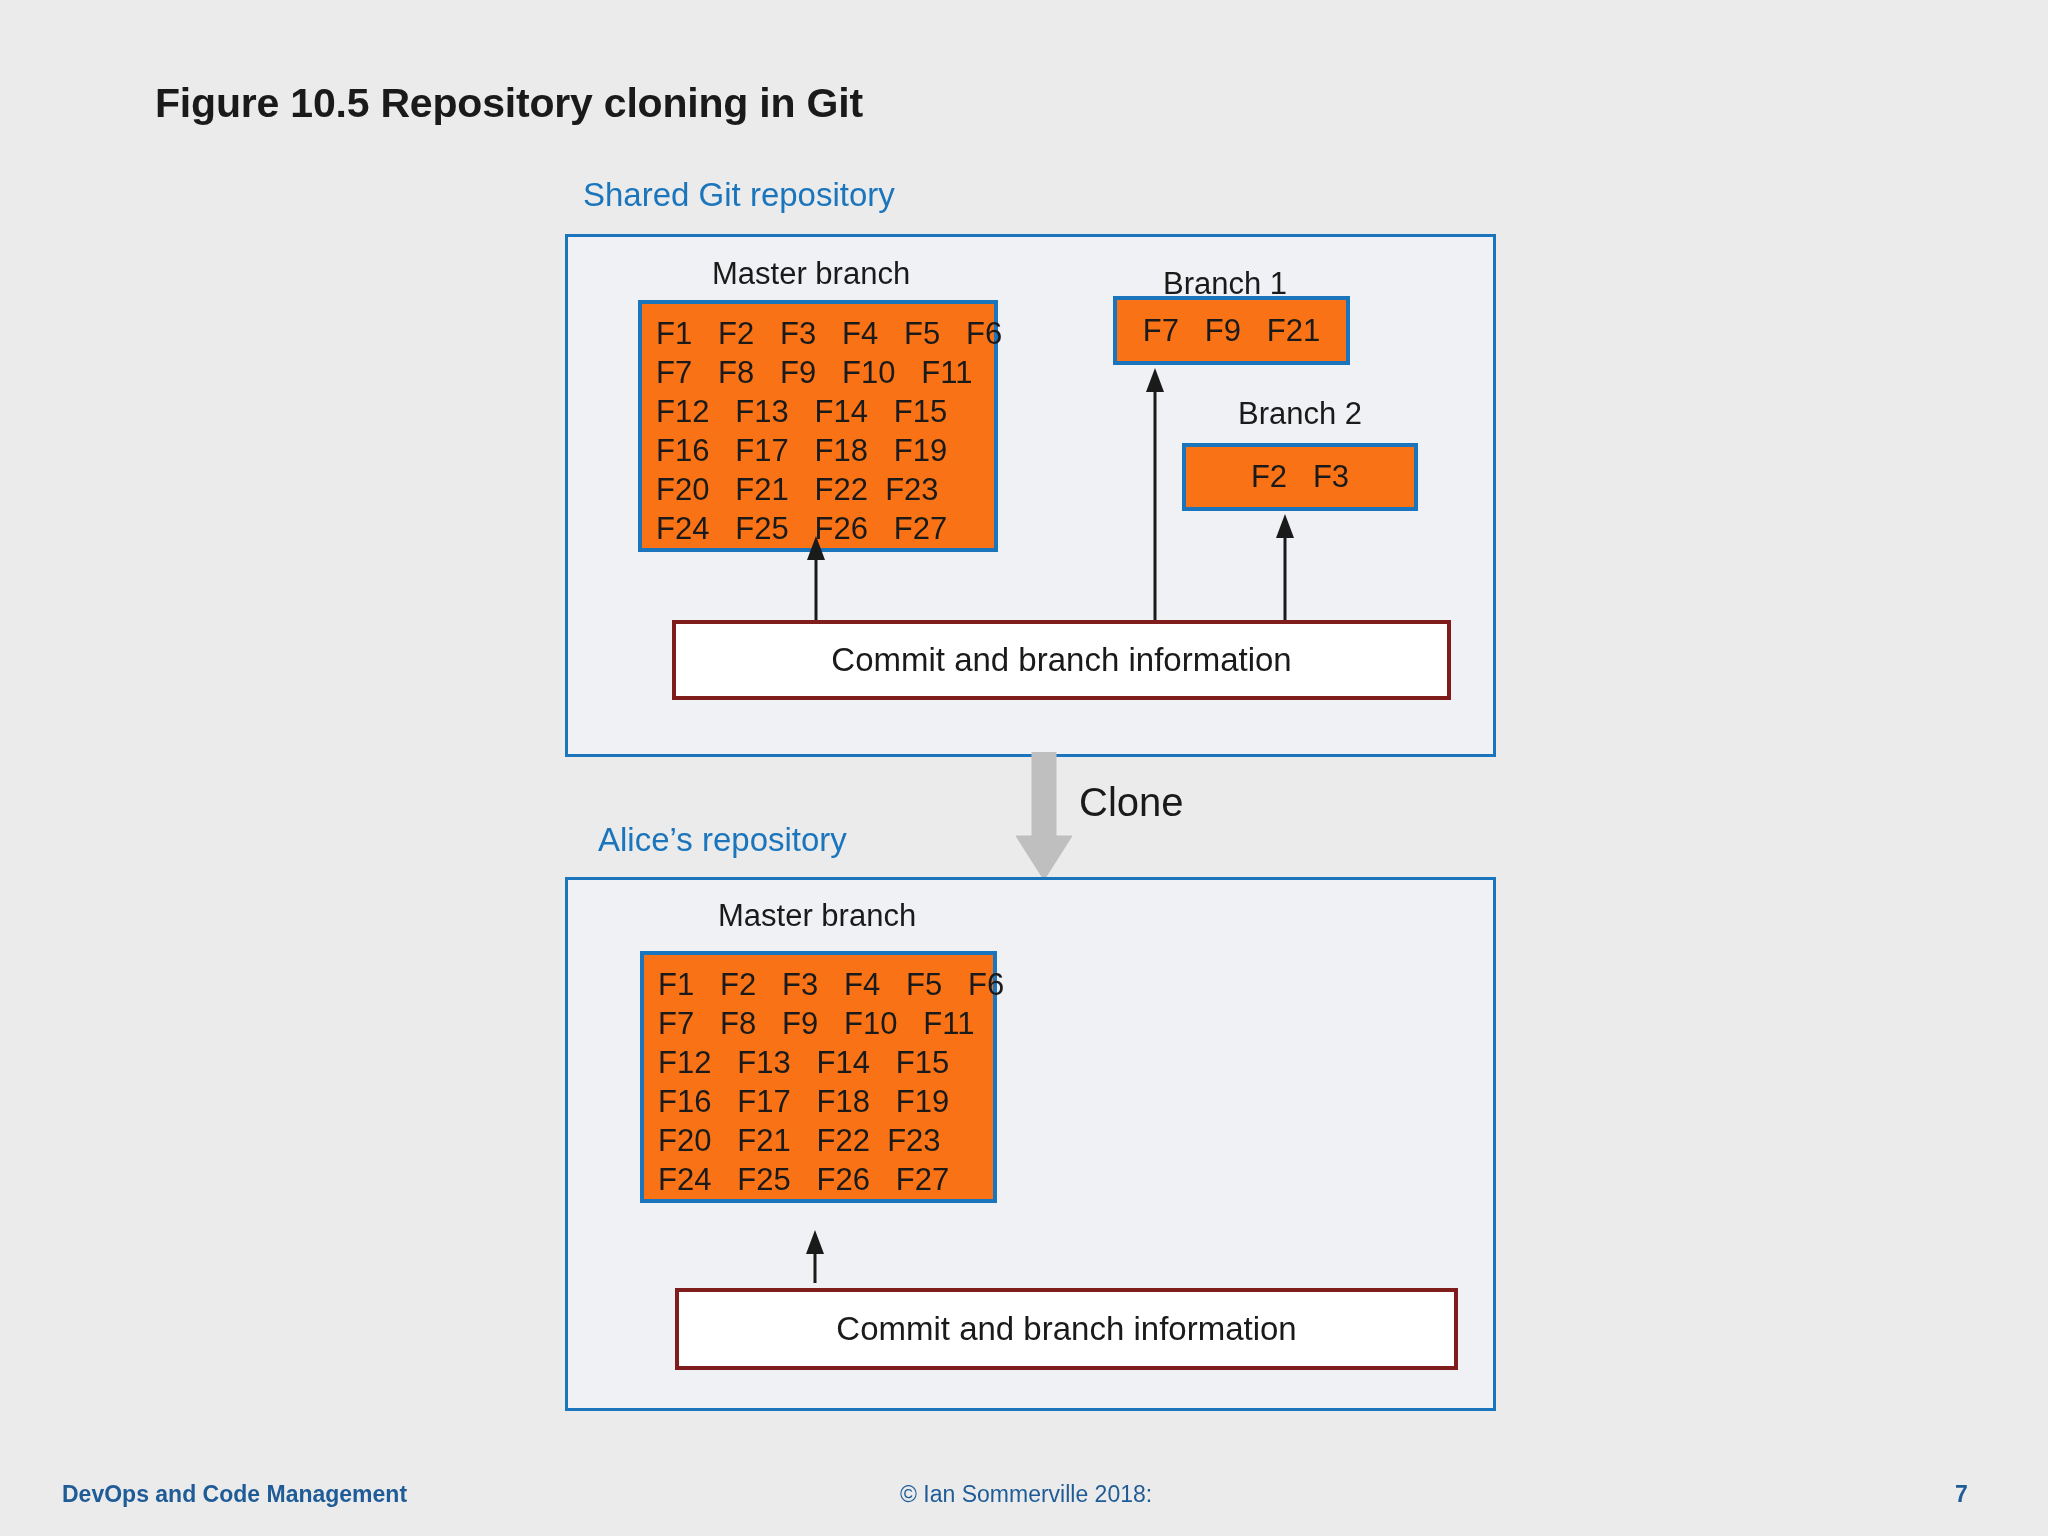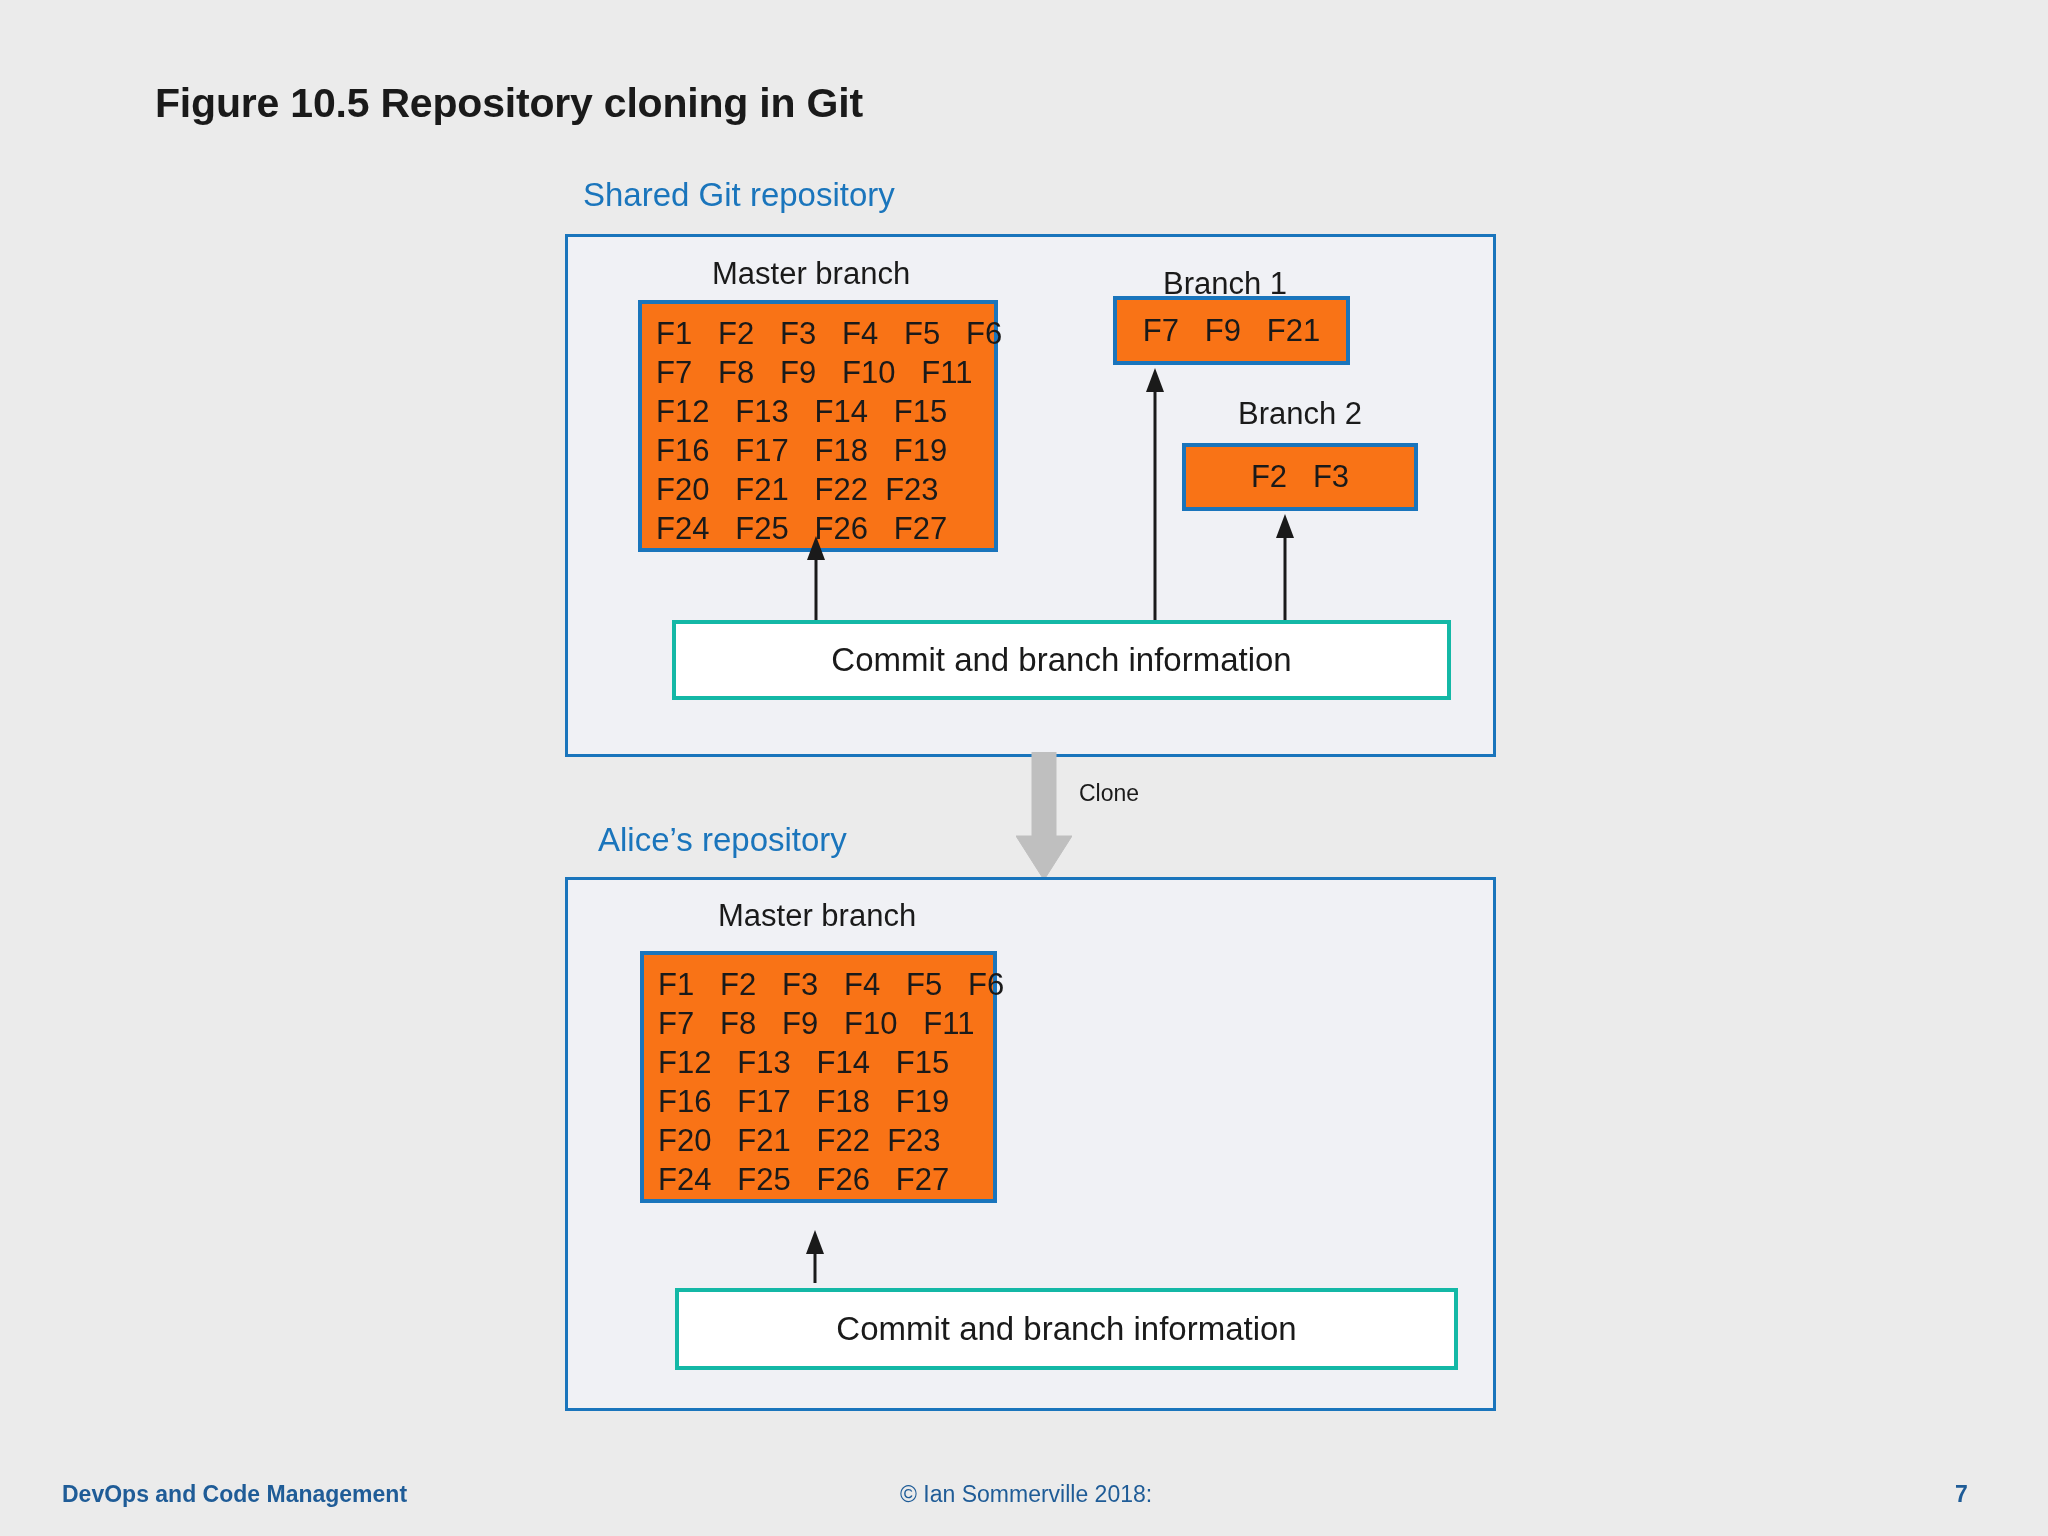--- a/index.html
+++ b/index.html
@@ -123,21 +123,21 @@
     height: 68px;
     display: flex;
     align-items: center;
     justify-content: center;
   }
 
   
   .commit-box {
     position: absolute;
     background: #ffffff;
-    border: 4px solid #14b8a6;
+    border: 4px solid #7f1d1d;
     box-sizing: border-box;
     display: flex;
     align-items: center;
     justify-content: center;
     font-size: 33px;
     color: #1a1a1a;
   }
   #shared-commit-box {
     left: 672px;
     top: 620px;
@@ -171,21 +171,21 @@
     position: absolute;
     left: 1016px;
     top: 752px;
     width: 56px;
     height: 128px;
   }
   #clone-label {
     position: absolute;
     left: 1079px;
     top: 780px;
-    font-size: 23px;
+    font-size: 40px;
     color: #1a1a1a;
     white-space: nowrap;
   }
 
   
   .footer-text {
     position: absolute;
     font-size: 23px;
     color: #1f5c97;
     white-space: nowrap;

